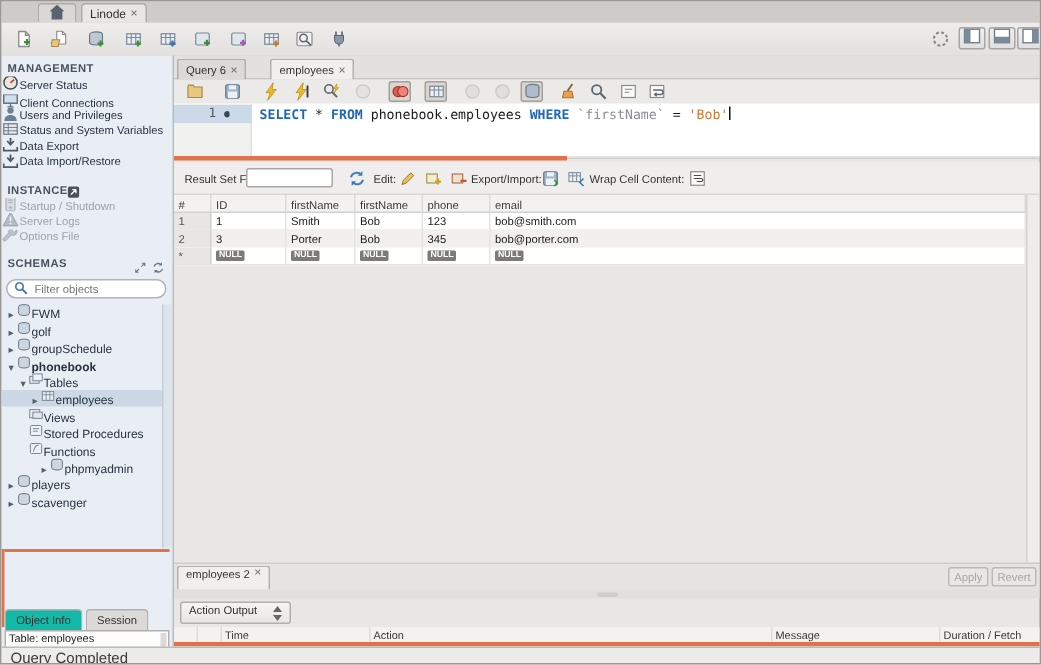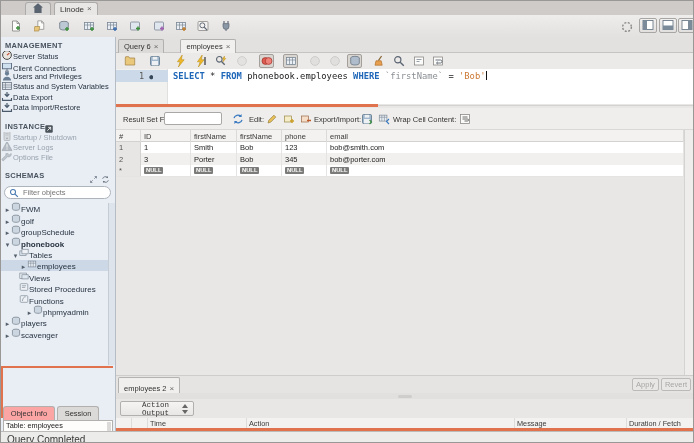--- a/index.html
+++ b/index.html
@@ -63,26 +63,26 @@
   .gh{position:absolute;top:0;height:12px;font-size:7.5px;color:#3a3a3a;display:flex;align-items:center;padding-left:3px;
     border-right:1px solid #dcdad8;box-sizing:border-box;}
   .grow{position:absolute;height:11.4px;font-size:7.5px;color:#222;}
   .gc{position:absolute;top:0;height:11.4px;display:flex;align-items:center;padding-left:3px;border-right:1px solid #e6e4e2;box-sizing:border-box;}
   .numcell{background:#e8e6e4;color:#555;border-right:1px solid #d4d2d0;}
   .nullbadge{background:#7b7b79;color:#fff;font-size:5.8px;font-weight:bold;border-radius:1px;padding:0.5px 2px;line-height:6px;}
   .gridscroll{left:683px;top:129px;width:11px;height:245px;background:#efedeb;border-left:1px solid #d5d3d1;box-sizing:border-box;}
   
   .rfbar{left:115px;top:374px;width:579px;height:18px;background:#e6e4e2;border-top:1px solid #cfcdcb;box-sizing:border-box;}
   .rftab{position:absolute;left:117px;top:376px;height:16px;background:#f0efed;border:1px solid #b4b2b0;border-bottom:none;
-    border-radius:2px 2px 0 0;font-size:7.5px;color:#333;display:flex;align-items:flex-end;gap:3px;padding:0 5px;box-sizing:border-box;}
+    border-radius:2px 2px 0 0;font-size:7.5px;color:#333;display:flex;align-items:flex-start;gap:3px;padding:0 5px;box-sizing:border-box;}
   .btn{position:absolute;top:377px;height:13px;background:#e9e7e5;border:1px solid #bcbab8;border-radius:2px;font-size:7.5px;
     color:#a8a6a4;display:flex;align-items:center;justify-content:center;box-sizing:border-box;}
   .splitter2{left:115px;top:392px;width:579px;height:6px;background:#e2e0de;}
   .combo{left:119px;top:400px;width:74px;height:15px;background:linear-gradient(#f6f4f2,#e9e7e5);border:1px solid #b2b0ae;border-radius:2px;
-    font-size:7.5px;color:#333;display:flex;align-items:center;padding-left:21px;box-sizing:border-box;font-family:Liberation Mono, monospace;}
+    font-size:7.5px;color:#333;display:flex;align-items:flex-start;padding-left:5px;box-sizing:border-box;}
   .spin{position:absolute;right:4px;top:2px;width:7px;height:10px;}
   .spin:before,.spin:after{content:"";position:absolute;left:0;border-left:3px solid transparent;border-right:3px solid transparent;}
   .spin:before{top:0;border-bottom:4px solid #666;}
   .spin:after{bottom:0;border-top:4px solid #666;}
   .outhead{left:115px;top:417px;width:579px;height:11px;background:#f4f2f0;box-sizing:border-box;}
   .oh{position:absolute;top:0;height:11px;font-size:7.3px;color:#3a3a3a;display:flex;align-items:center;border-right:1px solid #dedcda;box-sizing:border-box;padding-left:2px;}
   .wctl{position:absolute;top:17px;width:18px;height:15px;border:1px solid #a8a6a4;border-radius:2px;background:linear-gradient(#f2f0ee,#e2e0de);
     display:flex;align-items:center;justify-content:center;box-sizing:border-box;}
 </style>
 </head>
@@ -400,21 +400,21 @@
               <path d="M1.7 3v5.2c0 1 1.9 1.8 4.3 1.8s4.3-.8 4.3-1.8V3" fill="#ccd6e0" stroke="#6b7784" stroke-width=".8"></path>
             </svg></span>
           <span class="nosel">scavenger</span>
         </div>
       </div>
     <div class="abs scrolltrack" style="left:107px;top:166px;width:6px;height:162px;"></div>
 
     <div class="abs orange" style="left:2px;top:329px;width:110px;height:2px;"></div>
     <div class="abs orange" style="left:0;top:329px;width:2px;height:52px;"></div>
     <div id="oi-tabs">
-        <div class="oitab" style="left: 2px; width: 52px; background: #fca5a5; z-index: 2;">Object Info</div>
+        <div class="oitab" style="left: 2px; width: 52px; background: #14b8a6; z-index: 2;">Object Info</div>
         <div class="oitab" style="left: 56px; width: 42px; background: rgb(220, 218, 216); z-index: 1;">Session</div>
       </div>
     <div class="infobox abs">
       <div id="info-lines">
           <div class="infoline nosel">Table: employees</div>
           <div class="infoline nosel">Columns:</div>
           <div class="infoline nosel">ID    int(11) AI PK</div>
         </div>
       <div class="abs" style="right:1px;top:1px;width:4px;height:42px;background:#dcdad8;"></div>
     </div>

